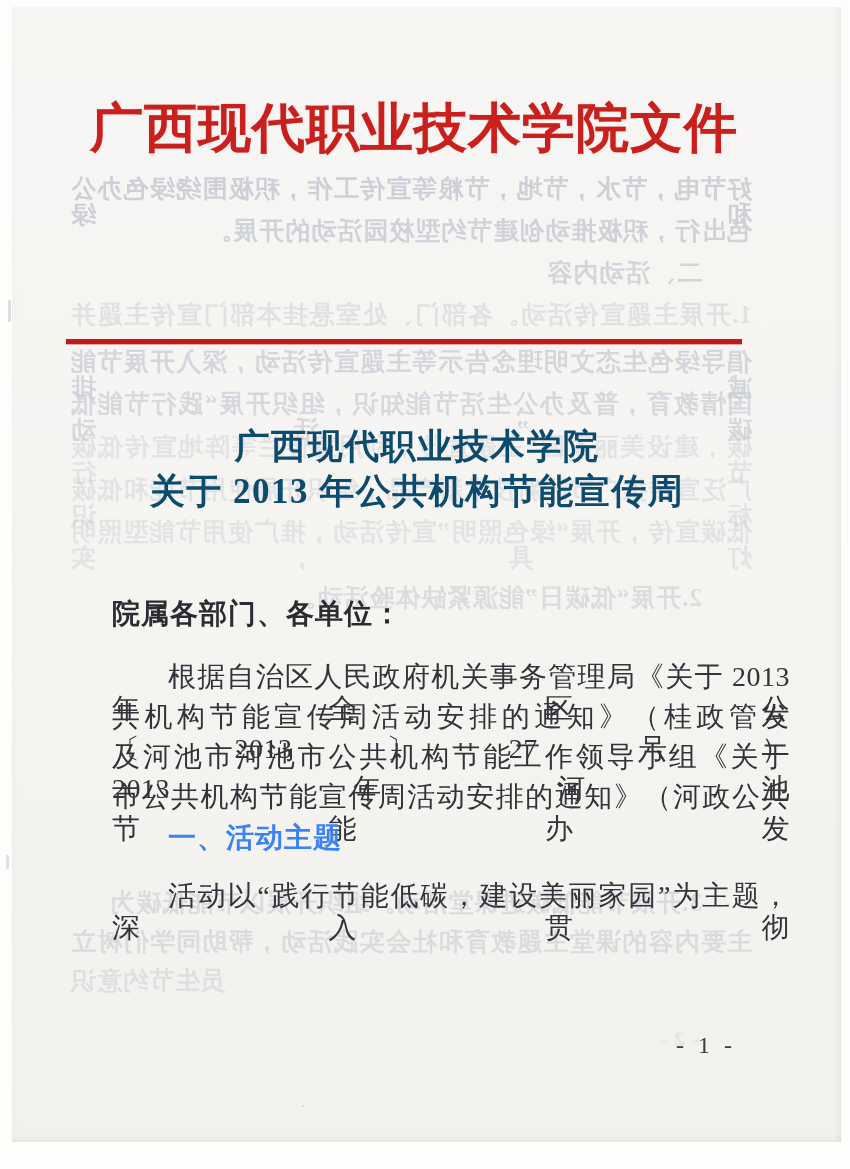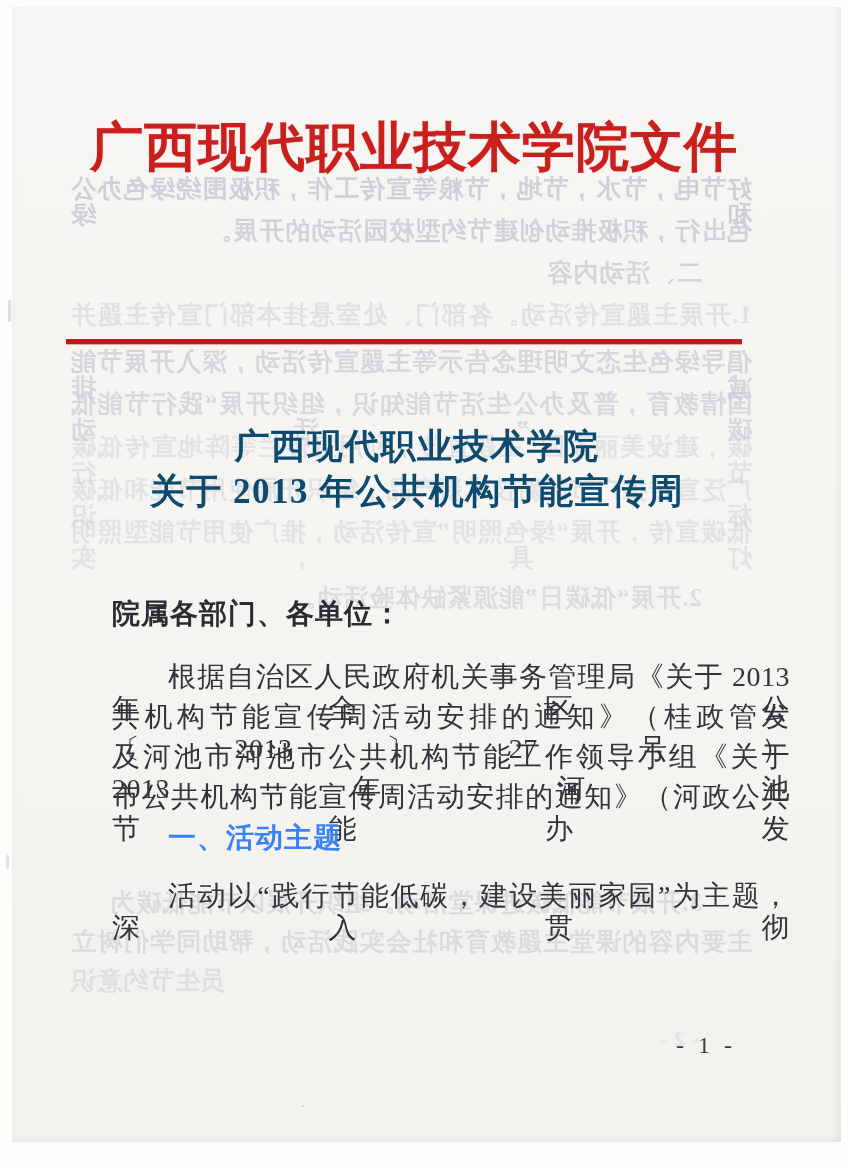--- a/index.html
+++ b/index.html
@@ -41,21 +41,21 @@
   .g8{top:477px;opacity:.40;}
   .g9{top:519px;opacity:.40;}
   .g10{top:585px;opacity:.55;text-indent:2em;}
   .g11{top:890px;opacity:.55;text-indent:2em;}
   .g12{top:929px;opacity:.55;}
   .g13{top:968px;opacity:.45;}
   .g14{top:1026px;left:620px;width:80px;opacity:.50;font-size:22px;filter:blur(0.8px);}
 
   
   .red-head{
-    position:absolute;left:0;right:22px;top:112px;
+    position:absolute;left:0;right:22px;top:93px;
     text-align:center;
     color:#c9201d;font-weight:bold;font-size:53px;letter-spacing:1px;
     text-shadow:0 0 1px rgba(201,32,29,.45);
     white-space:nowrap;
   }
   .doc-no{
     position:absolute;left:0;right:10px;top:302px;
     text-align:center;color:#2e2f35;font-size:25px;letter-spacing:2px;
     white-space:nowrap;
   }

